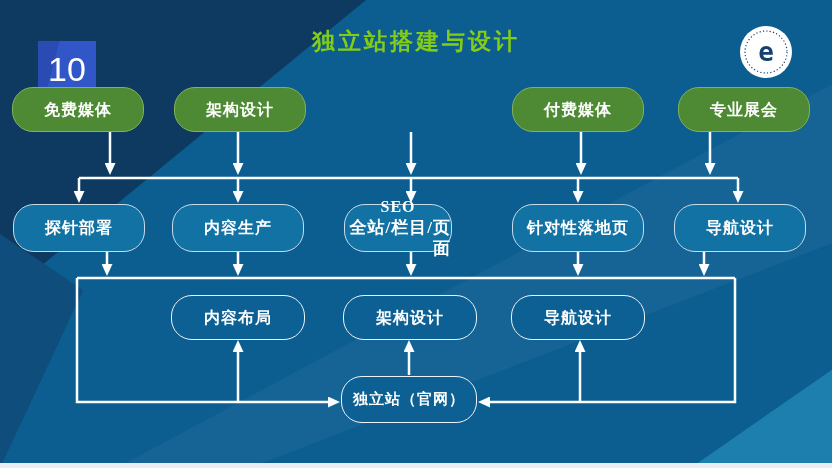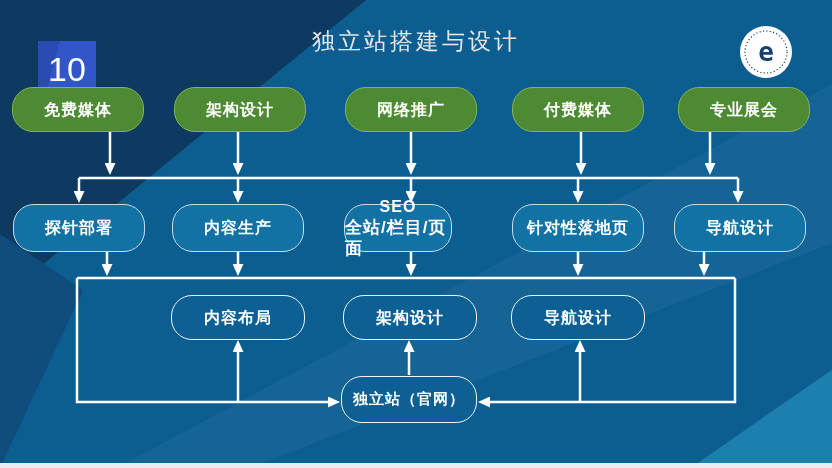--- a/index.html
+++ b/index.html
@@ -22,34 +22,35 @@
 
   
   .badge{
     position:absolute;left:38px;top:0;width:58px;height:72px;
     background:linear-gradient(105deg,#2a4bb4 0 28%,#3056c7 28%);
     clip-path:polygon(0 0,100% 0,100% 78%,50% 100%,0 78%);
     color:#fff;font-size:34px;text-align:center;line-height:56px;margin-top:41px;
   }
   .title{
     position:absolute;left:0;top:26px;width:832px;text-align:center;
-    color:#e5e5e5;font-size:23px;font-weight:normal;letter-spacing:3px;
+    color:#84cc16;font-size:23px;font-weight:bold;letter-spacing:3px;
     font-family:"DejaVu Serif","Liberation Serif",serif;
   }
   
   .logo{position:absolute;left:740px;top:26px;width:52px;height:52px;border-radius:50%;
     background:#ffffff;display:flex;align-items:center;justify-content:center;}
   .logo svg{display:block;}
 
   
   .node{
     position:absolute;box-sizing:border-box;border-radius:21px;
     display:flex;flex-direction:column;align-items:center;justify-content:center;
-    color:#ffffff;font-weight:bold;font-size:16px;letter-spacing:1px;text-align:left;
+    color:#ffffff;font-weight:bold;font-size:16px;letter-spacing:1px;text-align:right;
     line-height:1.25;
+    font-family:Liberation Serif, serif;
   }
   .green{background:#4e8a33;border:1.5px solid #85b257;}
   .blue{background:#1172a3;border:1.5px solid #c6dce9;}
   .panel{background:#0d6093;border:1.5px solid #edf3f7;}
   .sub{font-size:17px;font-weight:bold;}
 
   .connectors{position:absolute;left:0;top:0;}
 </style>
 </head>
 <body>
@@ -108,21 +109,20 @@
       <path d="M735,278 V402 H489" marker-end="url(#arr)"></path>
 
       <path d="M238,402 V351" marker-end="url(#arr)"></path>
       <path d="M580,402 V351" marker-end="url(#arr)"></path>
       <path d="M409,375 V351" marker-end="url(#arr)"></path>
     </g>
   </svg>
 
   <div class="node green" style="left:12px;top:87px;width:132px;height:45px">免费媒体</div>
   <div class="node green" style="left:174px;top:87px;width:132px;height:45px">架构设计</div>
-  <div class="node green" style="left:345px;top:87px;width:132px;height:45px">网络推广</div>
   <div class="node green" style="left:512px;top:87px;width:132px;height:45px">付费媒体</div>
   <div class="node green" style="left:678px;top:87px;width:132px;height:45px">专业展会</div>
 
   <div class="node blue" style="left:13px;top:204px;width:132px;height:48px">探针部署</div>
   <div class="node blue" style="left:172px;top:204px;width:132px;height:48px">内容生产</div>
   <div class="node blue" style="left:344px;top:204px;width:108px;height:48px">
     <span>SEO</span>
     <span class="sub">全站/栏目/页面</span>
   </div>
   <div class="node blue" style="left:512px;top:204px;width:132px;height:48px">针对性落地页</div>

